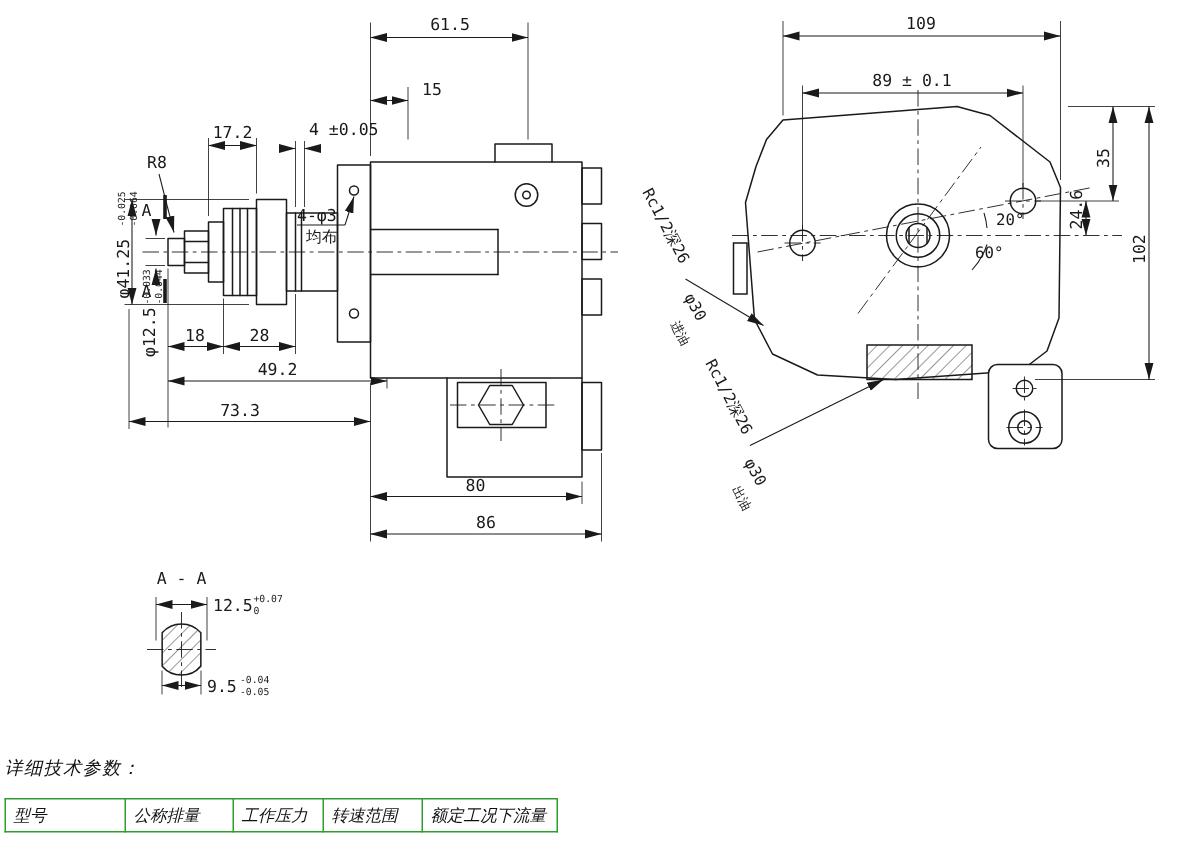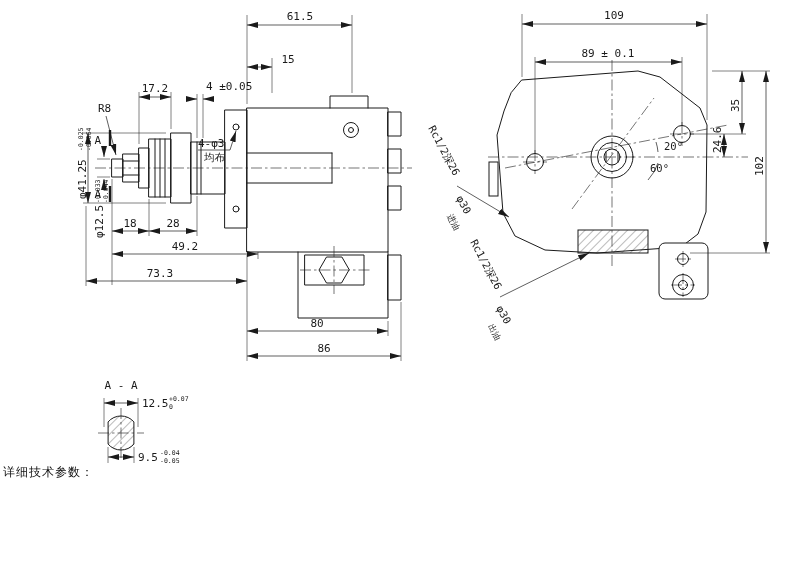--- a/index.html
+++ b/index.html
@@ -22,21 +22,21 @@
   .ln  { fill: none; stroke: var(--line,#1a1a1a); stroke-width: 1; stroke-linejoin: round; stroke-linecap: round; }
   .lnf { fill: #ffffff; stroke: var(--line,#1a1a1a); stroke-width: 1; }
   .dim { fill: none; stroke: var(--line,#1a1a1a); stroke-width: 0.7; }
   .ext { fill: none; stroke: var(--line,#1a1a1a); stroke-width: 0.55; }
   .cl  { fill: none; stroke: var(--line,#1a1a1a); stroke-width: 0.6; stroke-dasharray: 11 3 2.5 3; }
   .thk { stroke: var(--line,#1a1a1a); stroke-width: 2.4; }
   .mk  { fill: var(--line,#1a1a1a); stroke: none; }
   .hl  { stroke: var(--line,#1a1a1a); stroke-width: 0.6; }
   .hatched { fill: url(#hatch); stroke: var(--line,#1a1a1a); stroke-width: 1; }
 
-  .params { position: absolute; left: 3px; top: 464px; }
+  .params { position: absolute; left: 3px; top: 504px; font-style: italic; }
   .params-heading { font-size: 12px; color: #111; margin-bottom: 11px; letter-spacing: 1px; }
   table.spec { border-collapse: collapse; background: #fff; }
   table.spec th, table.spec td {
     border: 1px solid var(--table-border, #2f9e2f);
     font-size: 11px; font-weight: normal; text-align: left;
     color: #111; padding: 3px 5px; height: 16px; white-space: nowrap;
   }
 </style>
 </head>
 <body>
@@ -285,15 +285,22 @@
   <div class="params-heading">详细技术参数：</div>
   <table class="spec">
     <colgroup>
       <col style="width:80px">
         <col style="width:72px">
         <col style="width:60px">
         <col style="width:66px">
         <col style="width:90px">
     </colgroup>
     <tbody>
+        <tr>
+      <th>型号</th>
+      <th>公称排量</th>
+      <th>工作压力</th>
+      <th>转速范围</th>
+      <th>额定工况下流量</th>
+    </tr>
   </tbody>
     </table>
 </div>
 
 </body></html>

